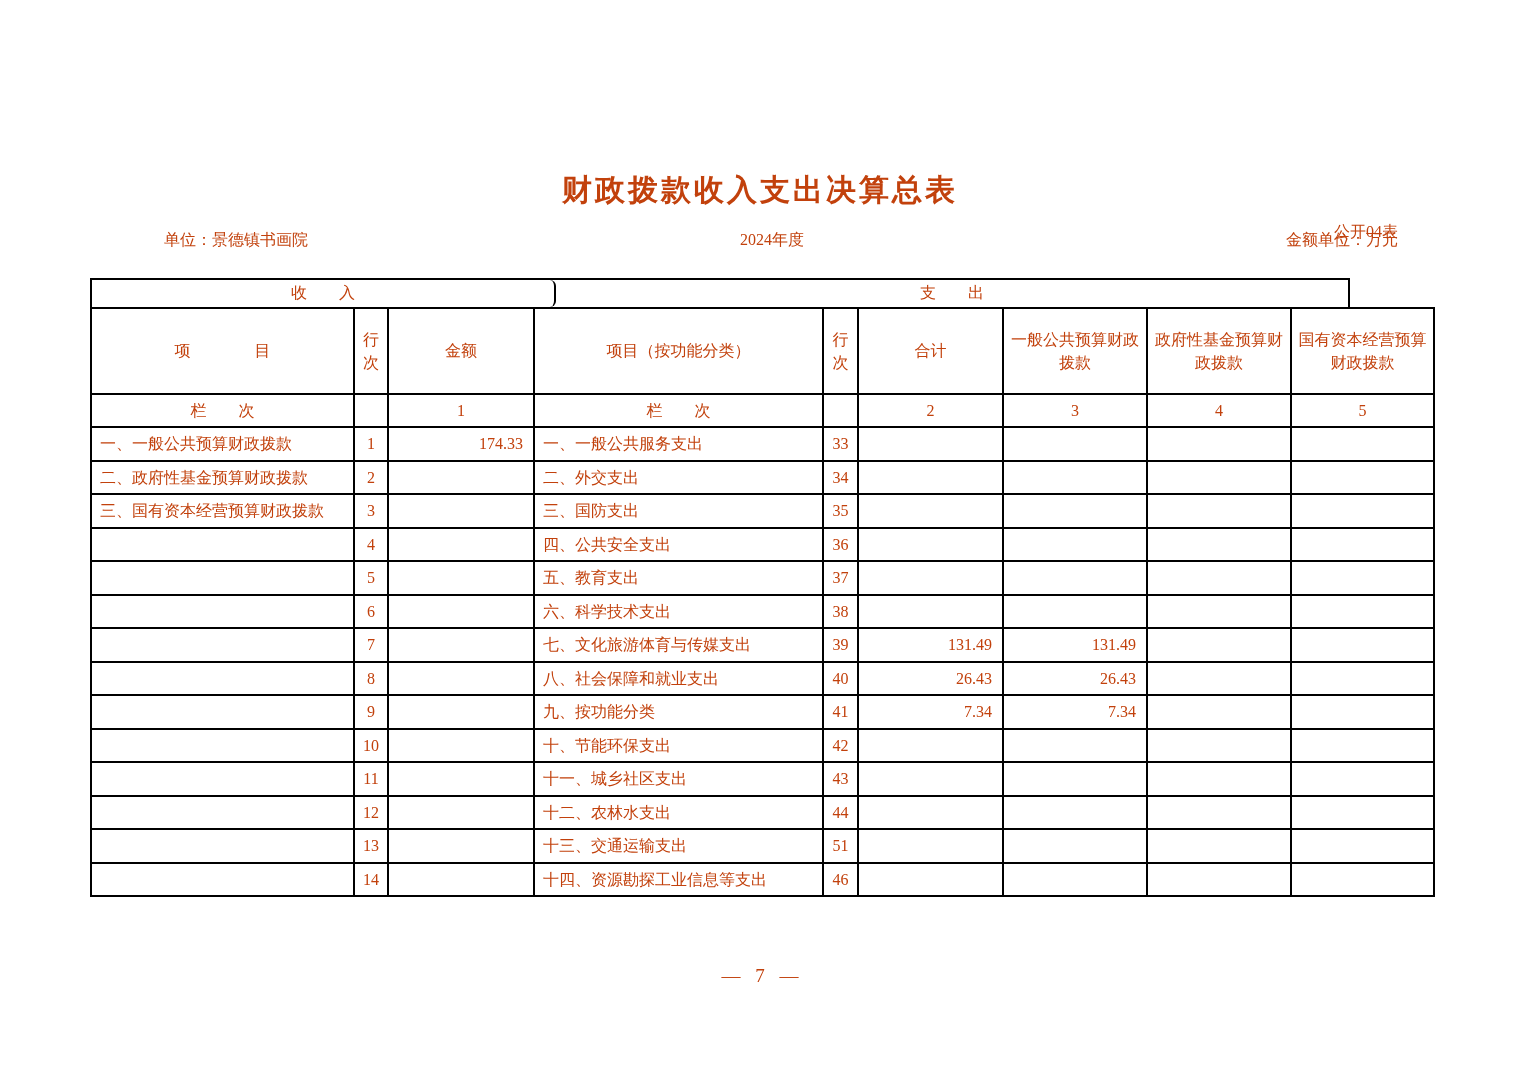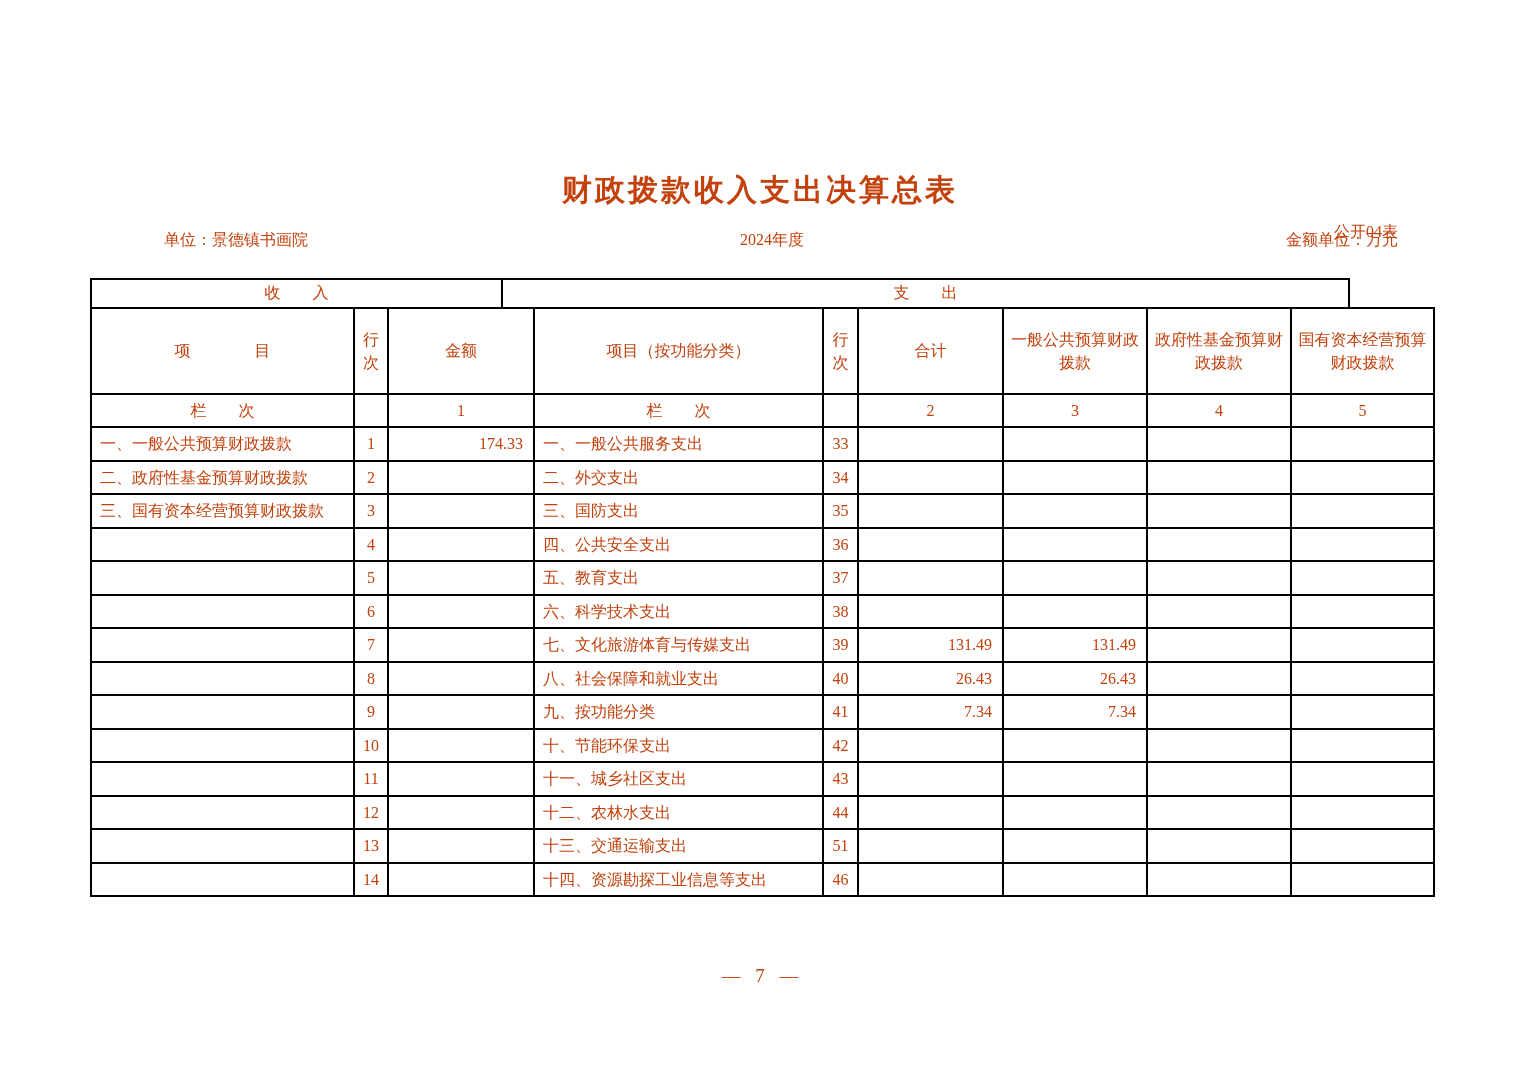--- a/index.html
+++ b/index.html
@@ -44,21 +44,21 @@
     left: 90px; top: 278px;
     width: 1260px; height: 31px;
     border: 2px solid #000;
     display: flex;
   }
   .banner-cell {
     display: flex; align-items: center; justify-content: center;
     font-size: 16px;
     white-space: nowrap;
   }
-  .banner-income { width: 411px; border-right: 2px solid #000; }
+  .banner-income { width: 464px; border-right: 2px solid #000; border-radius: 6px; }
   .banner-expenditure { flex: 1; }
 
   .main-table-wrap {
     position: absolute;
     left: 90px; top: 307px;
     width: 1343px;
   }
   table.main {
     width: 1343px;
     table-layout: fixed;

